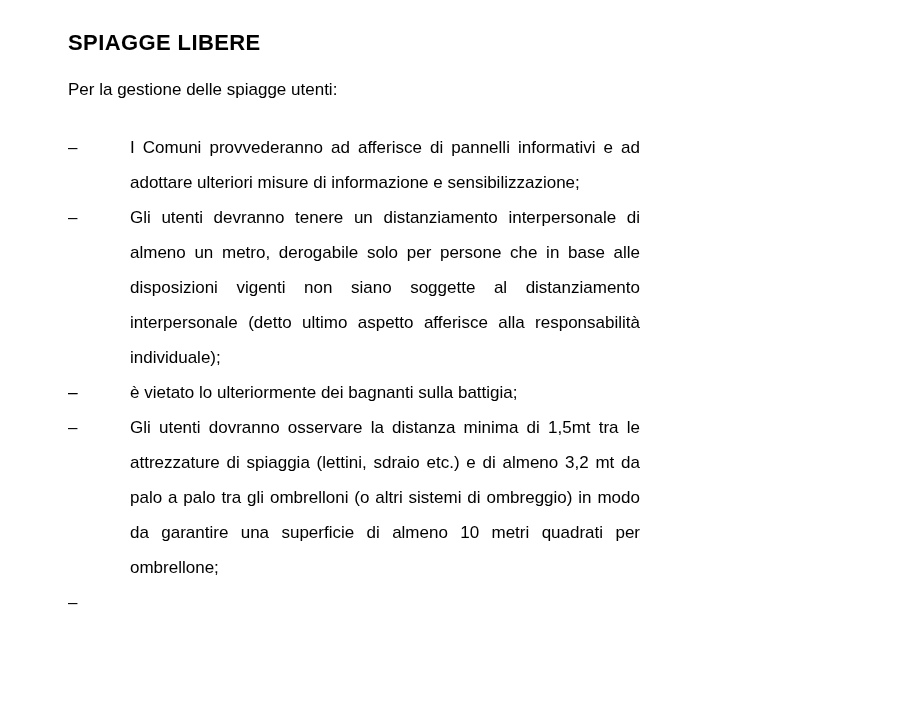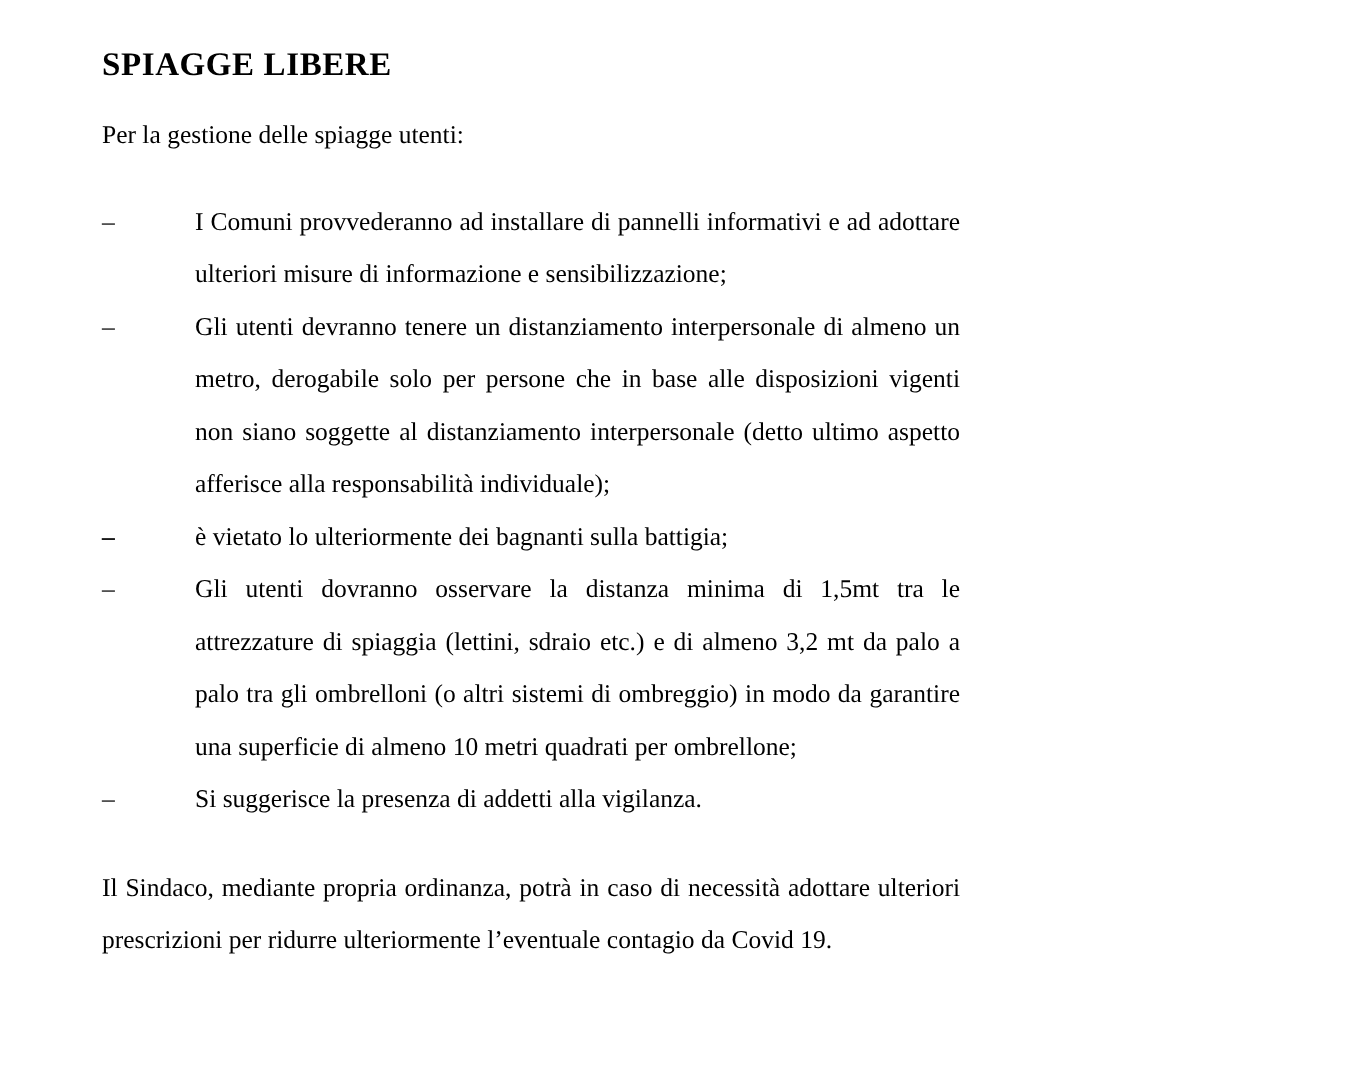--- a/index.html
+++ b/index.html
@@ -7,21 +7,21 @@
     padding: 0;
     background: #ffffff;
   }
   .page {
     position: relative;
     width: 757px;
     height: 716px;
     box-sizing: border-box;
     background: #ffffff;
     color: #000000;
-    font-family: Liberation Serif, serif;
+    font-family: Liberation Sans, sans-serif;
     font-size: 17px;
     line-height: 35px;
     padding: 30px 117px 0 68px;
     overflow: hidden;
   }
   .doc-title {
     font-size: 22px;
     line-height: 26px;
     font-weight: bold;
     letter-spacing: 0.4px;
@@ -57,21 +57,21 @@
 <div class="page">
 
   <h1 class="doc-title">SPIAGGE LIBERE</h1>
 
   <p class="intro">Per la gestione delle spiagge utenti:</p>
 
   <div class="dash-list">
 
     <div class="dash-item">
       <span class="marker">–</span>
-      <span class="item-text">I Comuni provvederanno ad installare di pannelli informativi e ad adottare ulteriori misure di informazione e sensibilizzazione;</span>
+      <span class="item-text">I Comuni provvederanno ad afferisce di pannelli informativi e ad adottare ulteriori misure di informazione e sensibilizzazione;</span>
     </div>
 
     <div class="dash-item">
       <span class="marker">–</span>
       <span class="item-text">Gli utenti devranno tenere un distanziamento interpersonale di almeno un metro, derogabile solo per persone che in base alle disposizioni vigenti non siano soggette al distanziamento interpersonale (detto ultimo aspetto afferisce alla responsabilità individuale);</span>
     </div>
 
     <div class="dash-item">
       <span class="marker">–</span>
     </div>
@@ -81,20 +81,18 @@
       <span class="item-text">è vietato lo ulteriormente dei bagnanti sulla battigia;</span>
     </div>
 
     <div class="dash-item">
       <span class="marker">–</span>
       <span class="item-text">Gli utenti dovranno osservare la distanza minima di 1,5mt tra le attrezzature di spiaggia (lettini, sdraio etc.) e di almeno 3,2 mt da palo a palo tra gli ombrelloni (o altri sistemi di ombreggio) in modo da garantire una superficie di almeno 10 metri quadrati per ombrellone;</span>
     </div>
 
     <div class="dash-item">
       <span class="marker">–</span>
-      <span class="item-text">Si suggerisce la presenza di addetti alla vigilanza.</span>
     </div>
 
   </div>
 
-  <p class="closing">Il Sindaco, mediante propria ordinanza, potrà in caso di necessità adottare ulteriori prescrizioni per ridurre ulteriormente l’eventuale contagio da Covid 19.</p>
 
 </div>
 
 </body></html>

